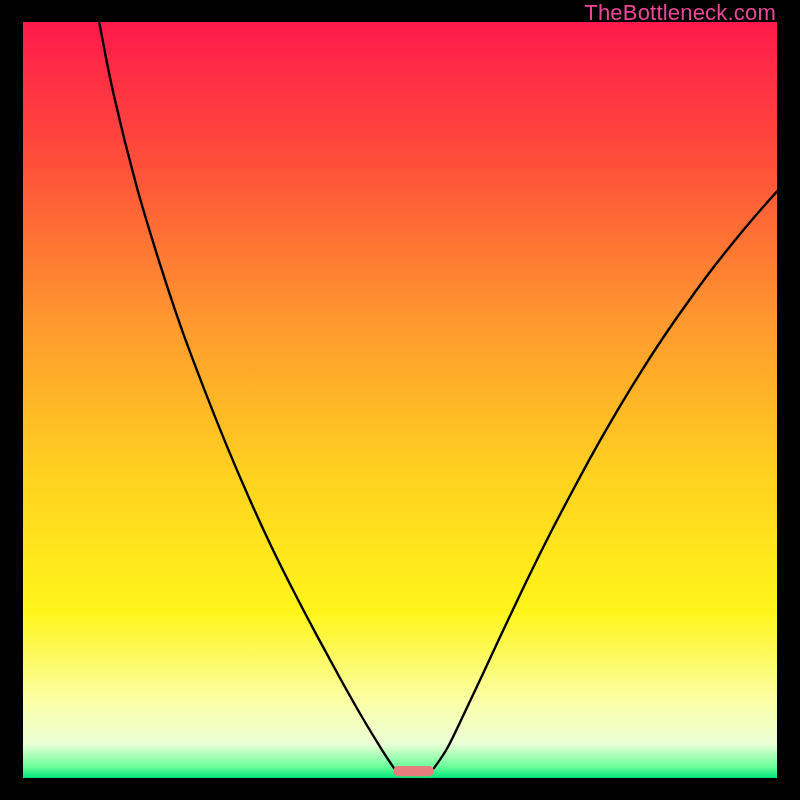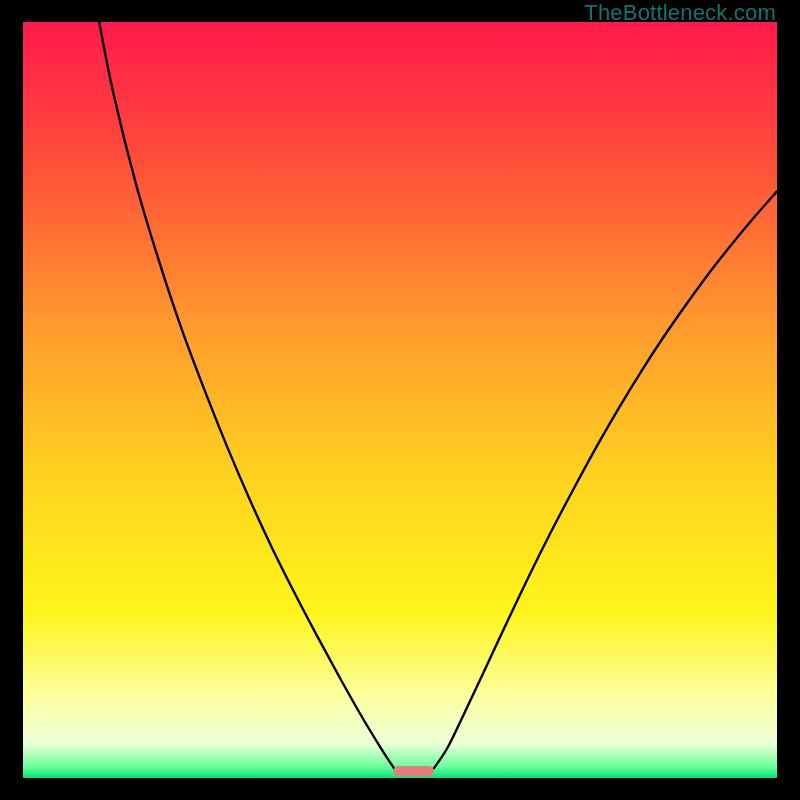--- a/index.html
+++ b/index.html
@@ -23,21 +23,21 @@
     position: absolute;
     left: 0;
     top: 0;
     width: 754px;
     height: 756px;
   }
   .watermark {
     position: absolute;
     top: 0px;
     right: 24px;
-    color: #0f766e;
+    color: #ec4899;
     font-size: 22px;
     font-weight: 500;
     letter-spacing: 0.2px;
     z-index: 10;
   }
   svg {
     display: block;
   }
 </style>
 </head>

